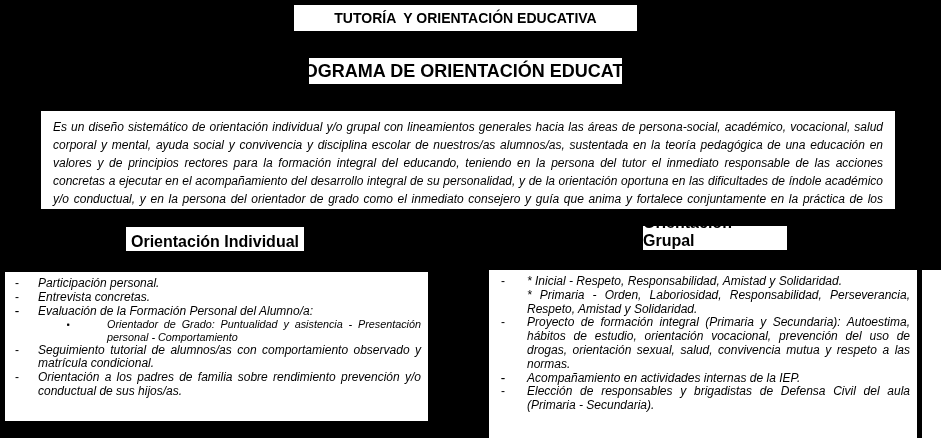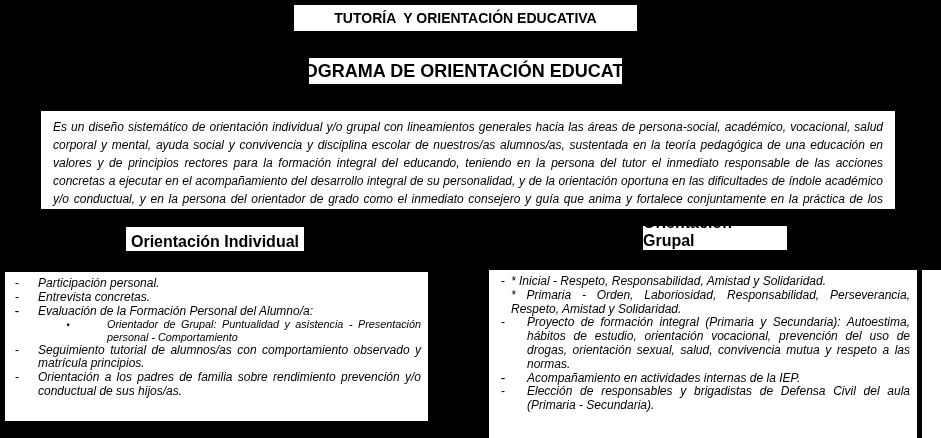--- a/index.html
+++ b/index.html
@@ -77,21 +77,21 @@
     text-align: justify;
   }
   .subli .sq {
     position: absolute;
     left: 62px;
     top: 1px;
     font-size: 8px;
     font-style: normal;
   }
   .subline {
-    padding-left: 22px;
+    padding-left: 38px;
     padding-right: 7px;
     text-align: justify;
   }
   .edgestrip {
     position: absolute;
     left: 922px; top: 270px; width: 19px; height: 168px;
     background: #fff;
   }
 </style>
 </head>
@@ -133,25 +133,25 @@
     </div>
     <div class="li">
       <span class="mk">-</span>
       <span>Evaluación de la Formación Personal del Alumno/a:</span>
     </div>
     <div class="subli">
       <span class="sq">▪</span>
     </div>
     <div class="subli">
       <span class="sq">▪</span>
-      <span>Orientador de Grupal: Puntualidad y asistencia - Presentación personal - Comportamiento</span>
+      <span>Orientador de Grado: Puntualidad y asistencia - Presentación personal - Comportamiento</span>
     </div>
     <div class="li">
       <span class="mk">-</span>
-      <span>Seguimiento tutorial de alumnos/as con comportamiento observado y matrícula principios.</span>
+      <span>Seguimiento tutorial de alumnos/as con comportamiento observado y matrícula condicional.</span>
     </div>
     <div class="li">
       <span class="mk">-</span>
       <span>Orientación a los padres de familia sobre rendimiento prevención y/o conductual de sus hijos/as.</span>
     </div>
   </div>
 
   <div class="whitebox listbox lGrp">
     <div class="li">
       <span class="mk">-</span>

